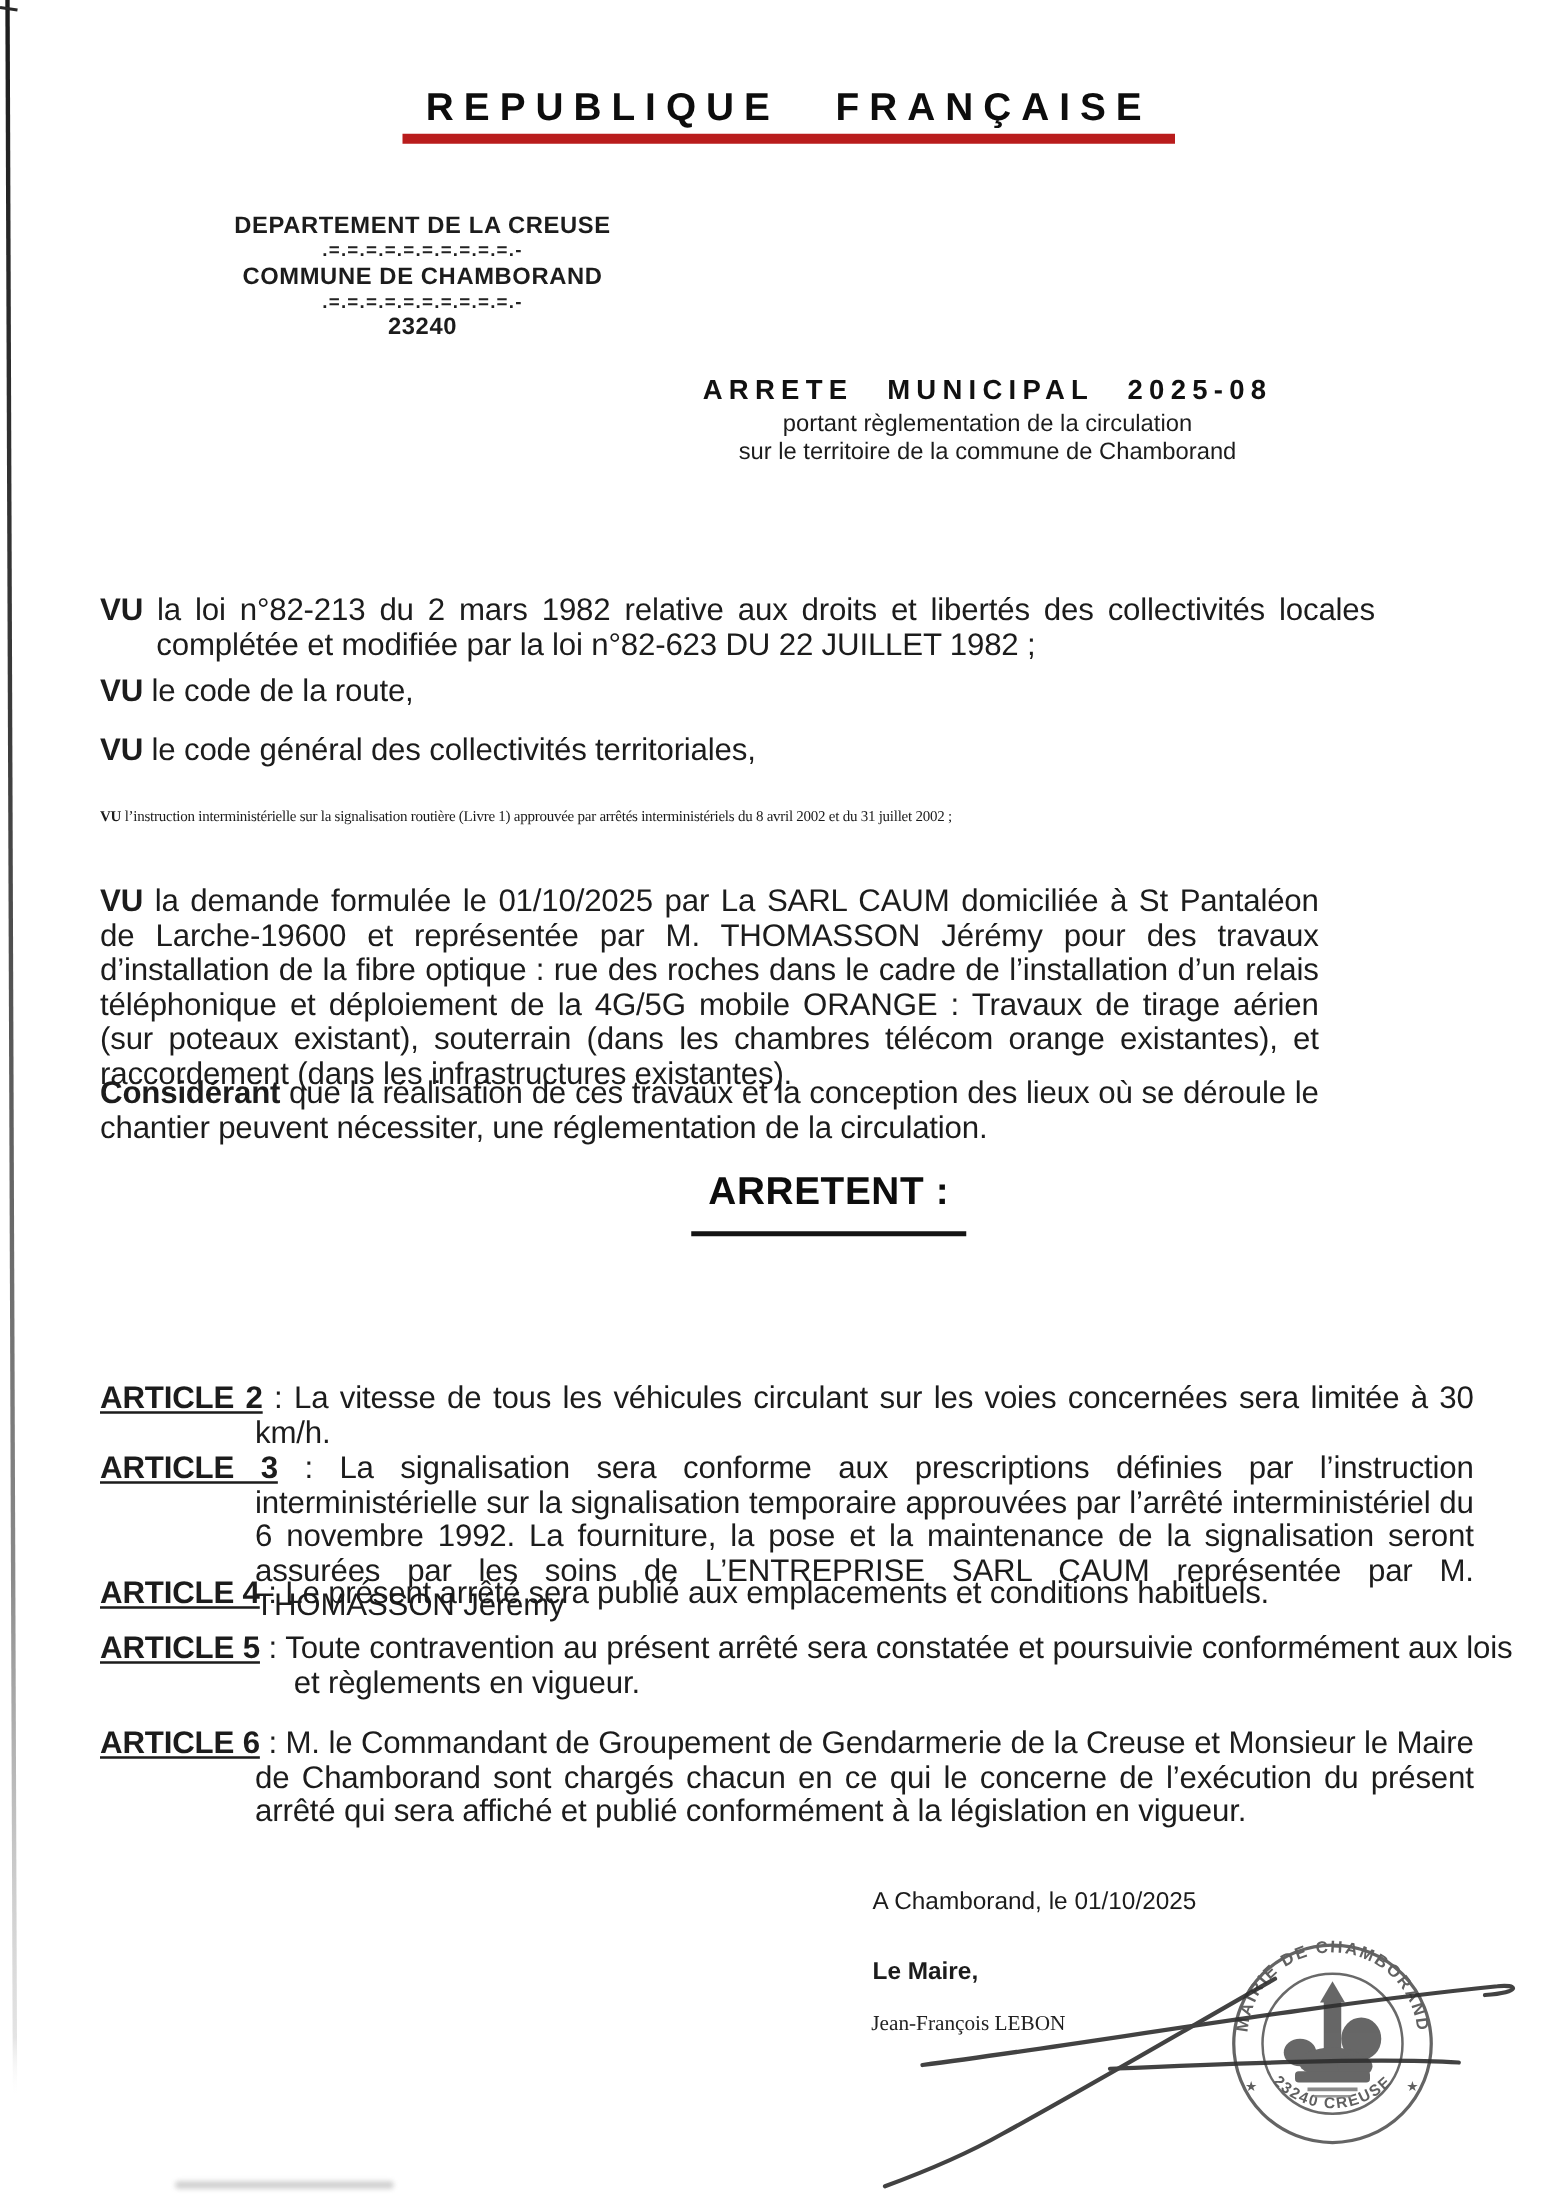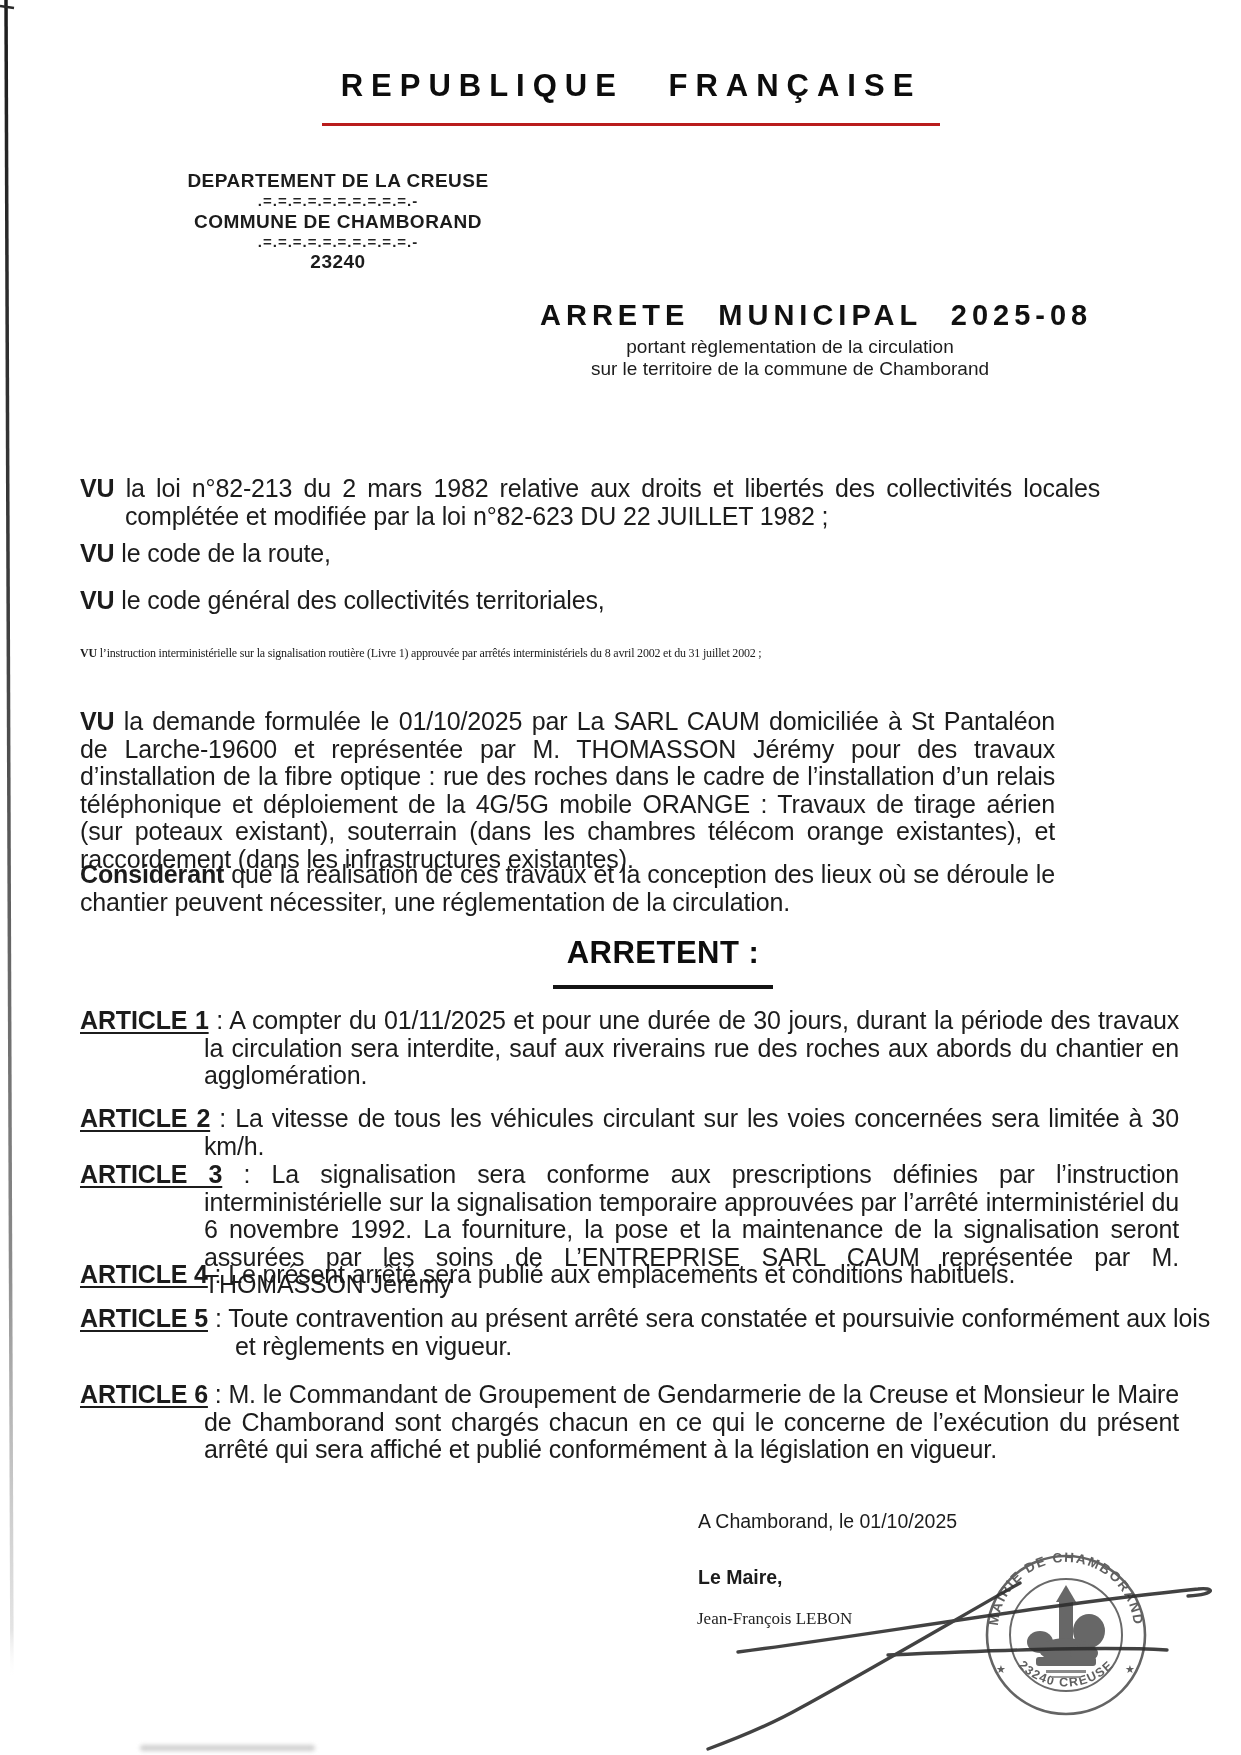--- a/index.html
+++ b/index.html
@@ -21,29 +21,29 @@
   }
   .hang-vu{padding-left:45px;text-indent:-45px;}
   .hang-art{padding-left:124px;text-indent:-124px;}
   .hang-art5{padding-left:155px;text-indent:-155px;}
   .lbl{font-weight:bold;}
   .lbl-u{font-weight:bold;text-decoration:underline;text-underline-offset:3px;text-decoration-thickness:2px;}
   .doc-title{
     left:322px;width:618px;text-align:center;
     font-size:31px;font-weight:bold;color:#0d0d0d;
     letter-spacing:8px;word-spacing:28px;
-    border-bottom:3px solid #b91c1c;padding-bottom:19px;
+    border-bottom:8px solid #b91c1c;padding-bottom:3px;
     white-space:nowrap;
   }
   .dept-block{left:158px;width:360px;text-align:center;}
   .dept-line{font-size:19px;font-weight:bold;letter-spacing:0.5px;white-space:nowrap;}
   .sep-line{font-size:15px;font-weight:bold;letter-spacing:1px;color:#222;}
   .decree-head{left:540px;width:500px;text-align:center;}
   .decree-num{
-    font-size:29px;font-weight:bold;color:#111;
+    font-size:22px;font-weight:bold;color:#111;
     letter-spacing:5px;word-spacing:16px;white-space:nowrap;
     margin-bottom:4px;
   }
   .decree-sub{font-size:19px;line-height:21.5px;color:#1c1c1c;}
   .intro-line{font-weight:bold;font-size:19.5px;}
   .serif-p{font-family:Liberation Serif, serif;font-size:12px;letter-spacing:-0.2px;}
   .arretent{
     left:553px;width:220px;text-align:center;
     font-size:31px;font-weight:bold;color:#0d0d0d;letter-spacing:0.5px;
     border-bottom:4px solid #141414;padding-bottom:14px;white-space:nowrap;
@@ -111,23 +111,20 @@
   <div class="abs para" style="top:708px;">
     <span class="lbl">VU</span><span> la demande formulée le 01/10/2025 par La SARL CAUM domiciliée à St Pantaléon de Larche-19600 et représentée par M. THOMASSON Jérémy pour des travaux d’installation de la fibre optique : rue des roches dans le cadre de l’installation d’un relais téléphonique et déploiement de la 4G/5G mobile ORANGE : Travaux de tirage aérien (sur poteaux existant), souterrain (dans les chambres télécom orange existantes), et raccordement (dans les infrastructures existantes).</span>
   </div>
 
   <div class="abs para" style="top:861px;">
     <span class="lbl">Considérant</span><span> que la réalisation de ces travaux et la conception des lieux où se déroule le chantier peuvent nécessiter, une réglementation de la circulation.</span>
   </div>
 
   <div class="abs arretent" style="top:935px;">ARRETENT :</div>
 
-  <div class="abs para hang-art" style="top:1007px;">
-    <span class="lbl-u">ARTICLE 1</span><span> : A compter du 01/11/2025 et pour une durée de 30 jours, durant la période des travaux la circulation sera interdite, sauf aux riverains rue des roches aux abords du chantier en agglomération.</span>
-  </div>
 
   <div class="abs para hang-art" style="top:1105px;">
     <span class="lbl-u">ARTICLE 2</span><span> : La vitesse de tous les véhicules circulant sur les voies concernées sera limitée à 30 km/h.</span>
   </div>
 
   <div class="abs para hang-art" style="top:1161px;">
     <span class="lbl-u">ARTICLE 3</span><span> : La signalisation sera conforme aux prescriptions définies par l’instruction interministérielle sur la signalisation temporaire approuvées par l’arrêté interministériel du 6 novembre 1992. La fourniture, la pose et la maintenance de la signalisation seront assurées par les soins de L’ENTREPRISE SARL CAUM représentée par M. THOMASSON Jérémy</span>
   </div>
 
   <div class="abs para hang-art" style="top:1261px;">

